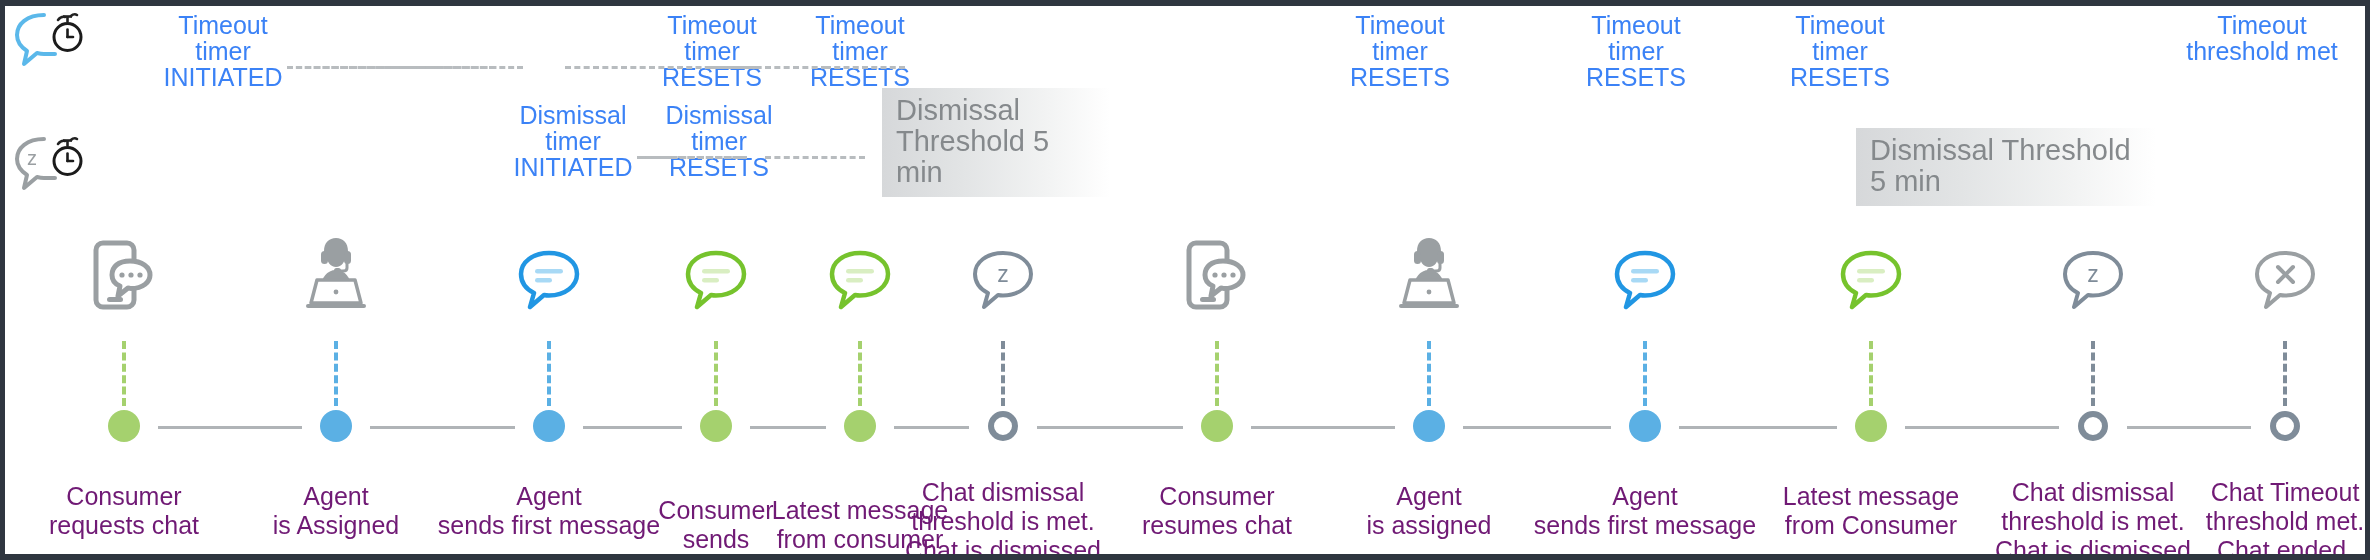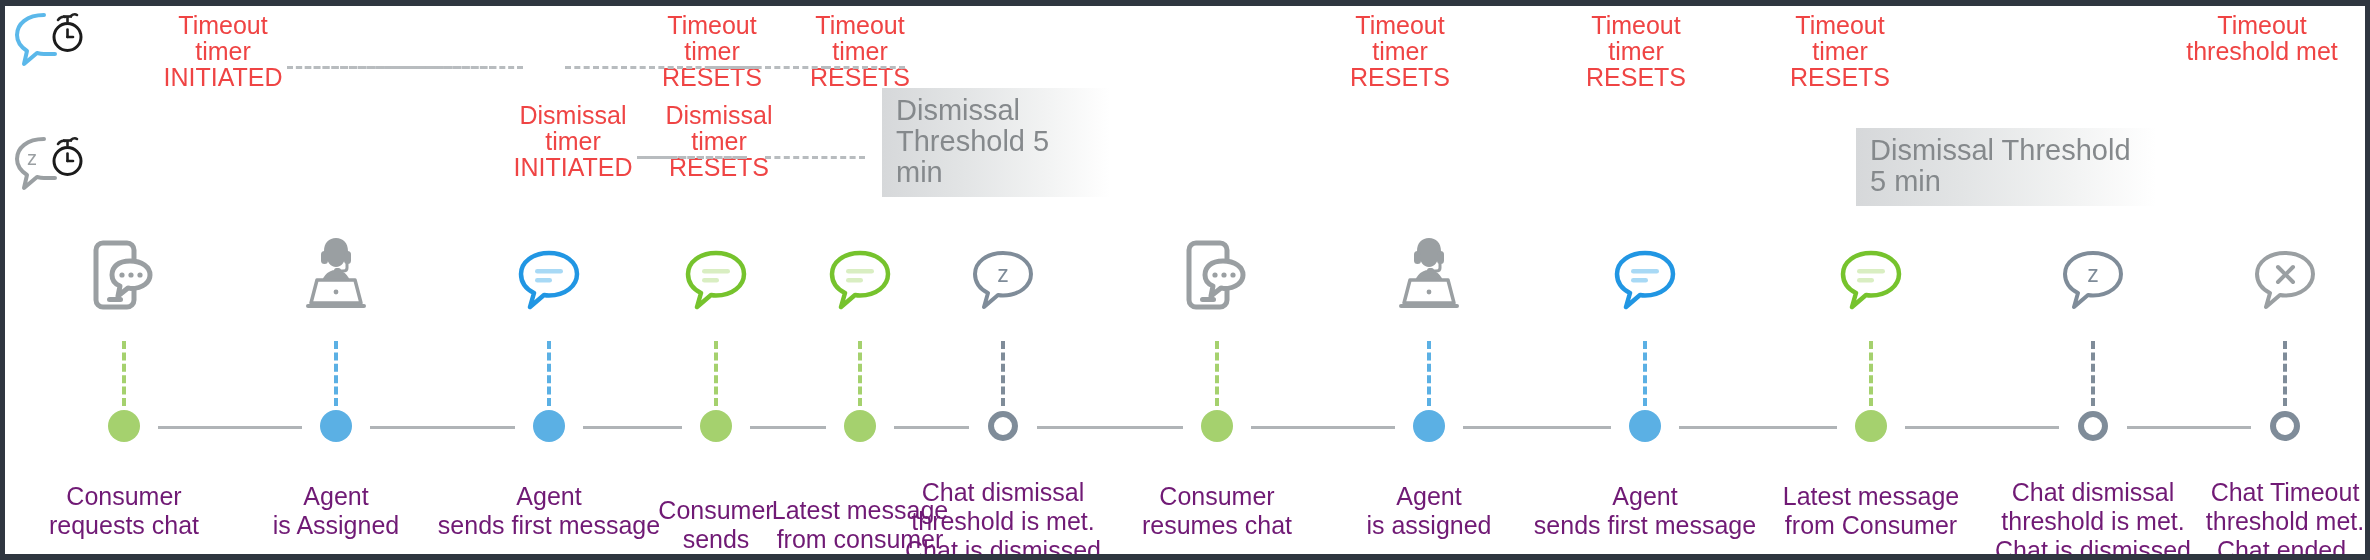--- a/index.html
+++ b/index.html
@@ -24,21 +24,21 @@
   }
   .layer { position: absolute; top: 0; left: 0; width: 100%; height: 100%; }
 
   
   .legend-item { position: absolute; }
 
   
   .timer-label {
     position: absolute;
     text-align: center;
-    color: #ef4444;
+    color: #3b82f6;
     font-size: 25px;
     line-height: 26px;
     white-space: pre-line;
     letter-spacing: 0px;
   }
 
   
   .timer-rule {
     position: absolute;
     height: 0;

